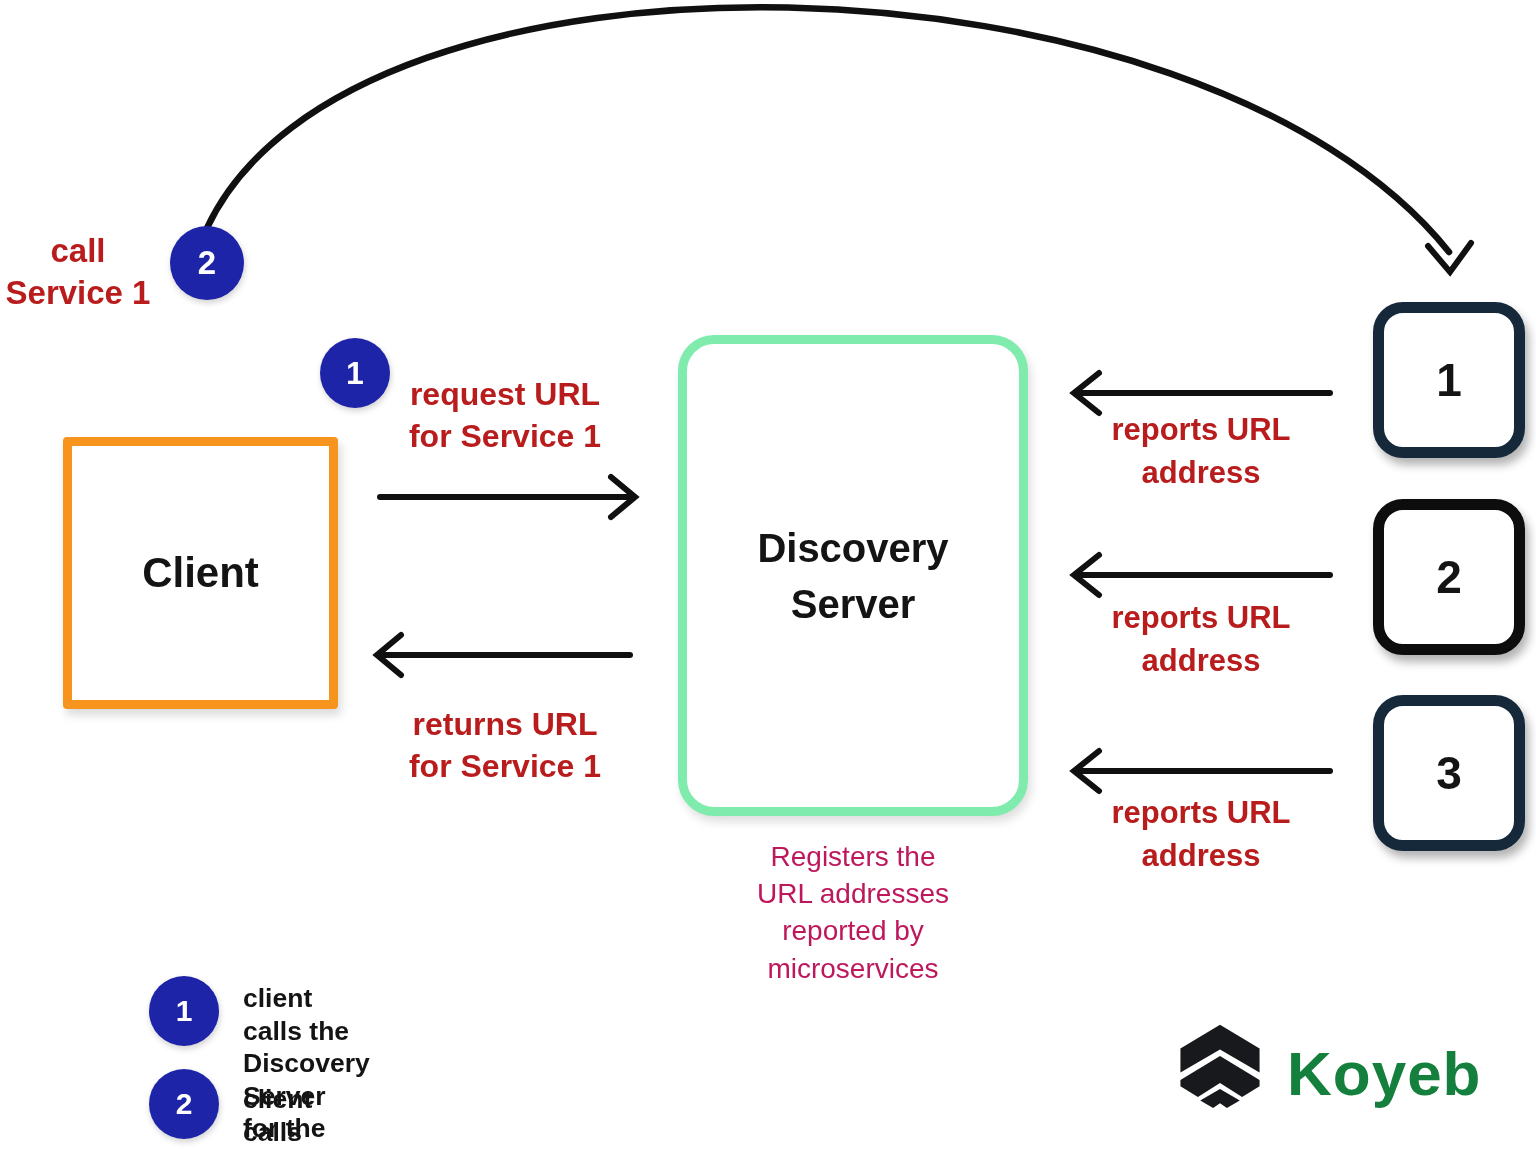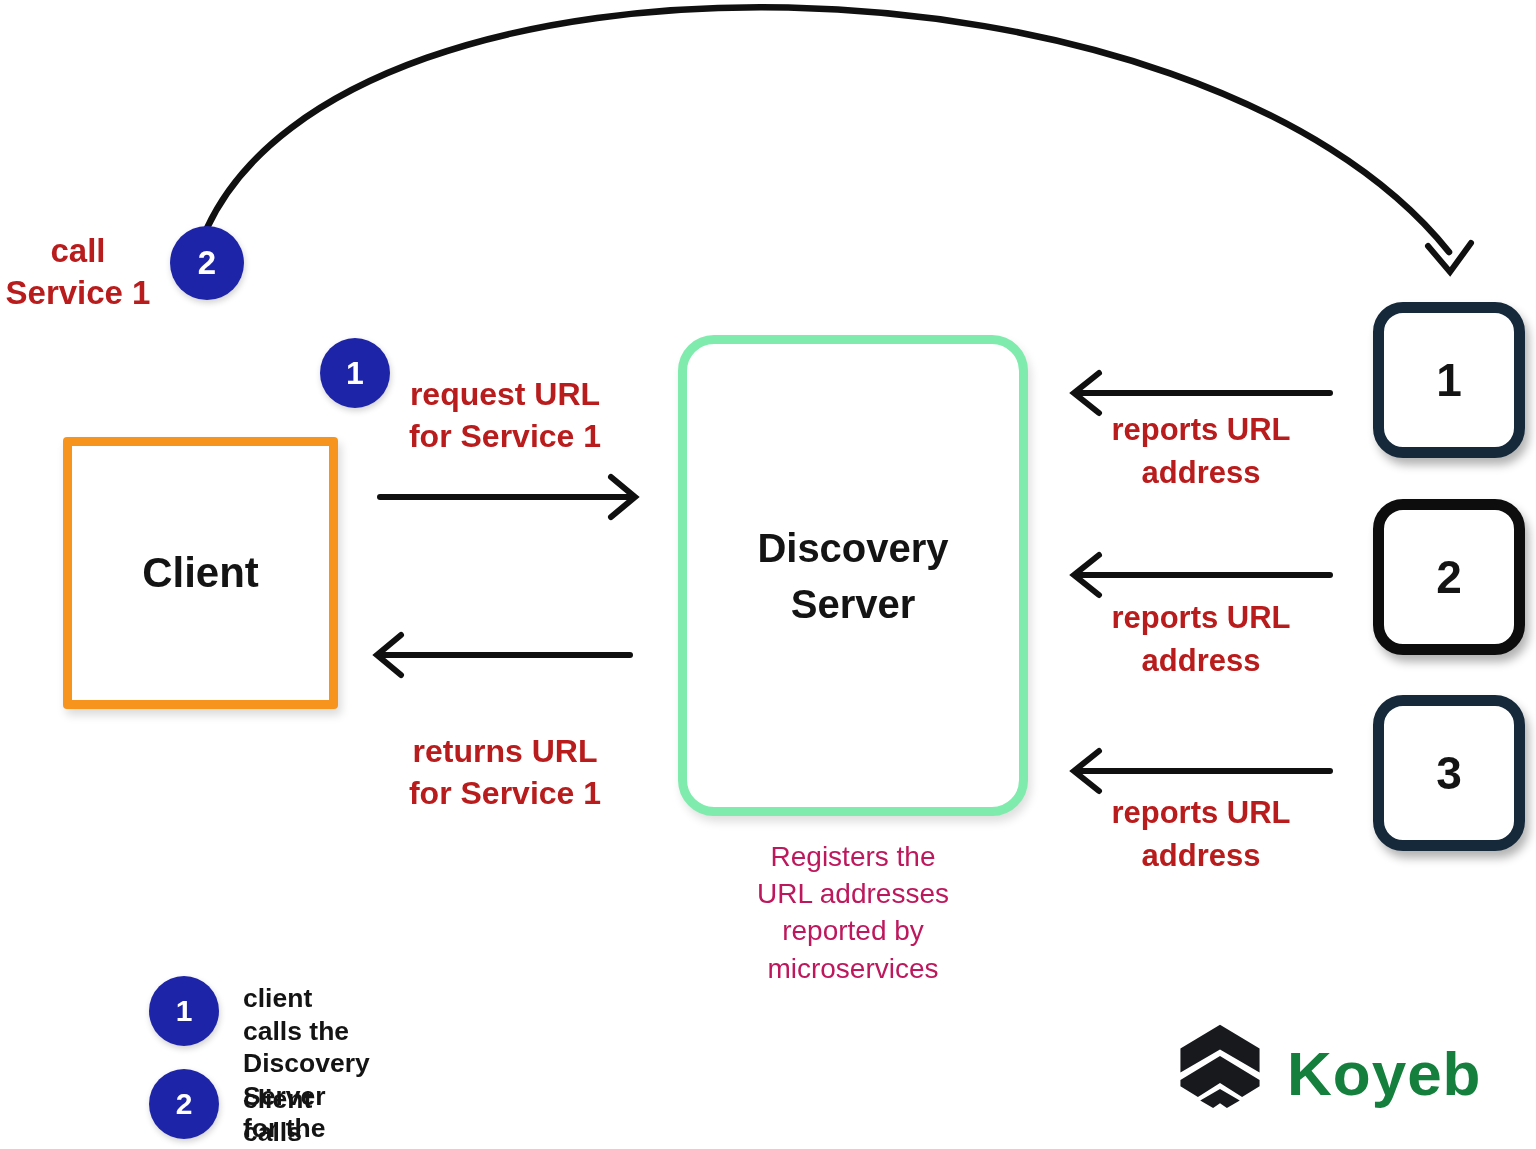--- a/index.html
+++ b/index.html
@@ -87,21 +87,21 @@
   <div class="badge" style="left:170px; top:226px; width:74px; height:74px; font-size:33px;">2</div>
 
   <div class="badge" style="left:320px; top:338px; width:70px; height:70px;">1</div>
   <div class="lbl" style="left:393px; top:374px; width:224px;">request URL
 for Service 1</div>
 
   <div class="node client">
     <span>Client</span>
   </div>
 
-  <div class="lbl" style="left:393px; top:731px; width:224px;">returns URL
+  <div class="lbl" style="left:393px; top:704px; width:224px;">returns URL
 for Service 1</div>
 
   <div class="node discovery">
     <span>Discovery
 Server</span>
   </div>
   <div class="caption" style="left:715px; top:838px; width:276px;">Registers the
 URL addresses
 reported by
 microservices</div>

